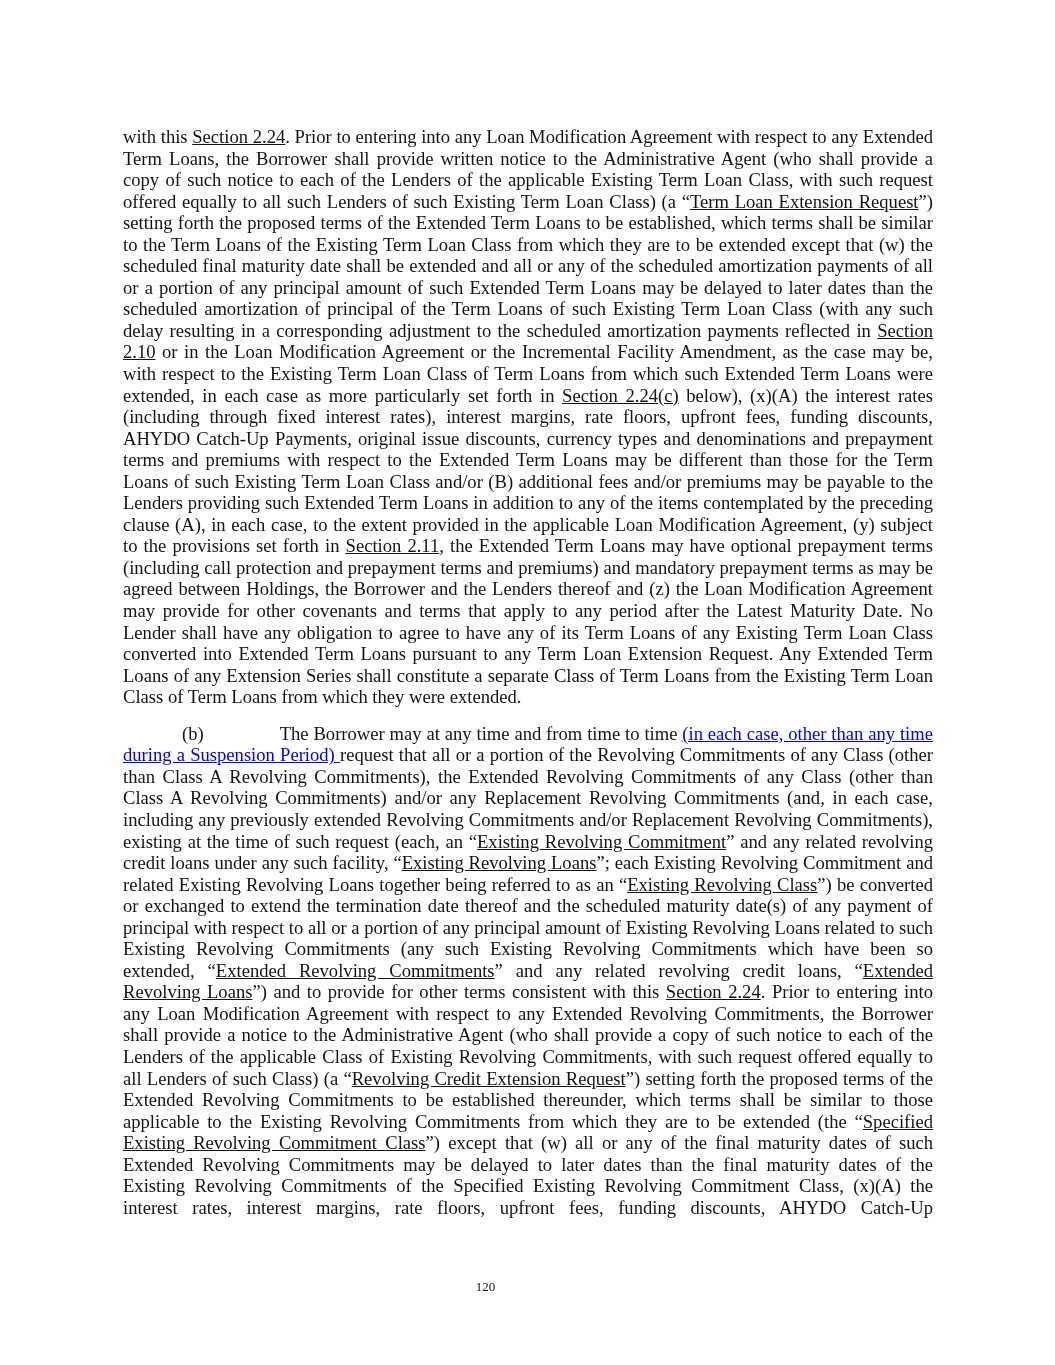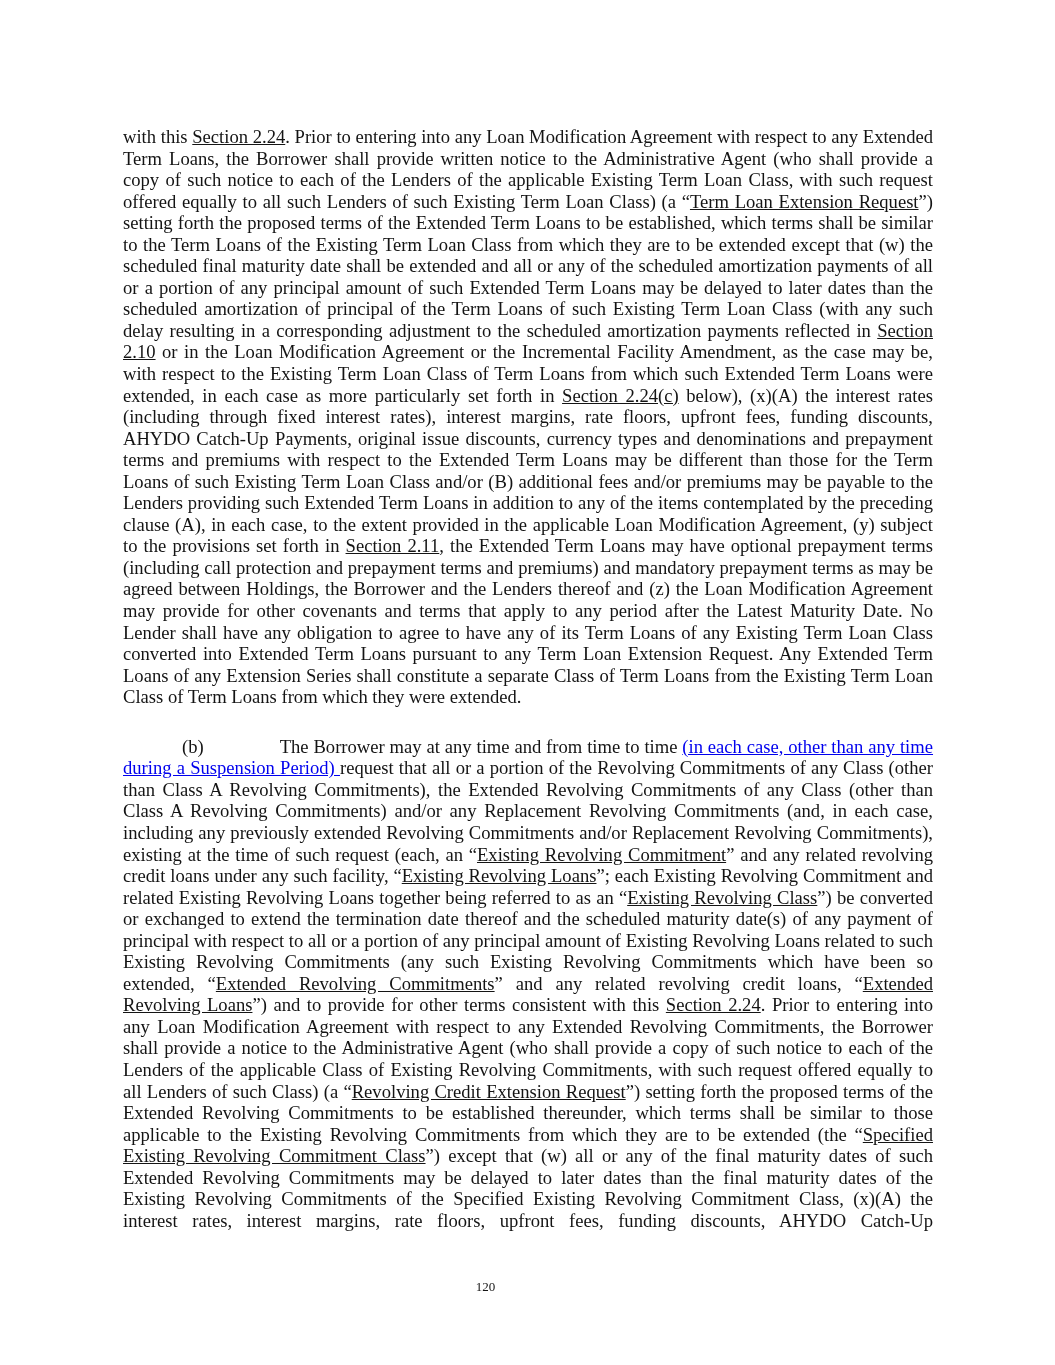--- a/index.html
+++ b/index.html
@@ -16,21 +16,21 @@
     position: absolute;
     left: 123px;
     top: 126px;
     width: 810px;
     font-size: 18.6px;
     line-height: 21.55px;
     text-align: justify;
   }
   p.para { margin: 0; padding: 0; }
   p[data-name="paragraph-b"] {
-    margin-top: 28px;
+    margin-top: 15px;
     text-indent: 59px;
     text-align-last: justify;
   }
   .run.u { text-decoration: underline; }
   .run.ins { color: #0000ee; text-decoration: underline; }
   .tab { display: inline-block; width: 76px; text-indent: 0; }
   .pagenum {
     position: absolute;
     top: 1276px;
     left: 0;

